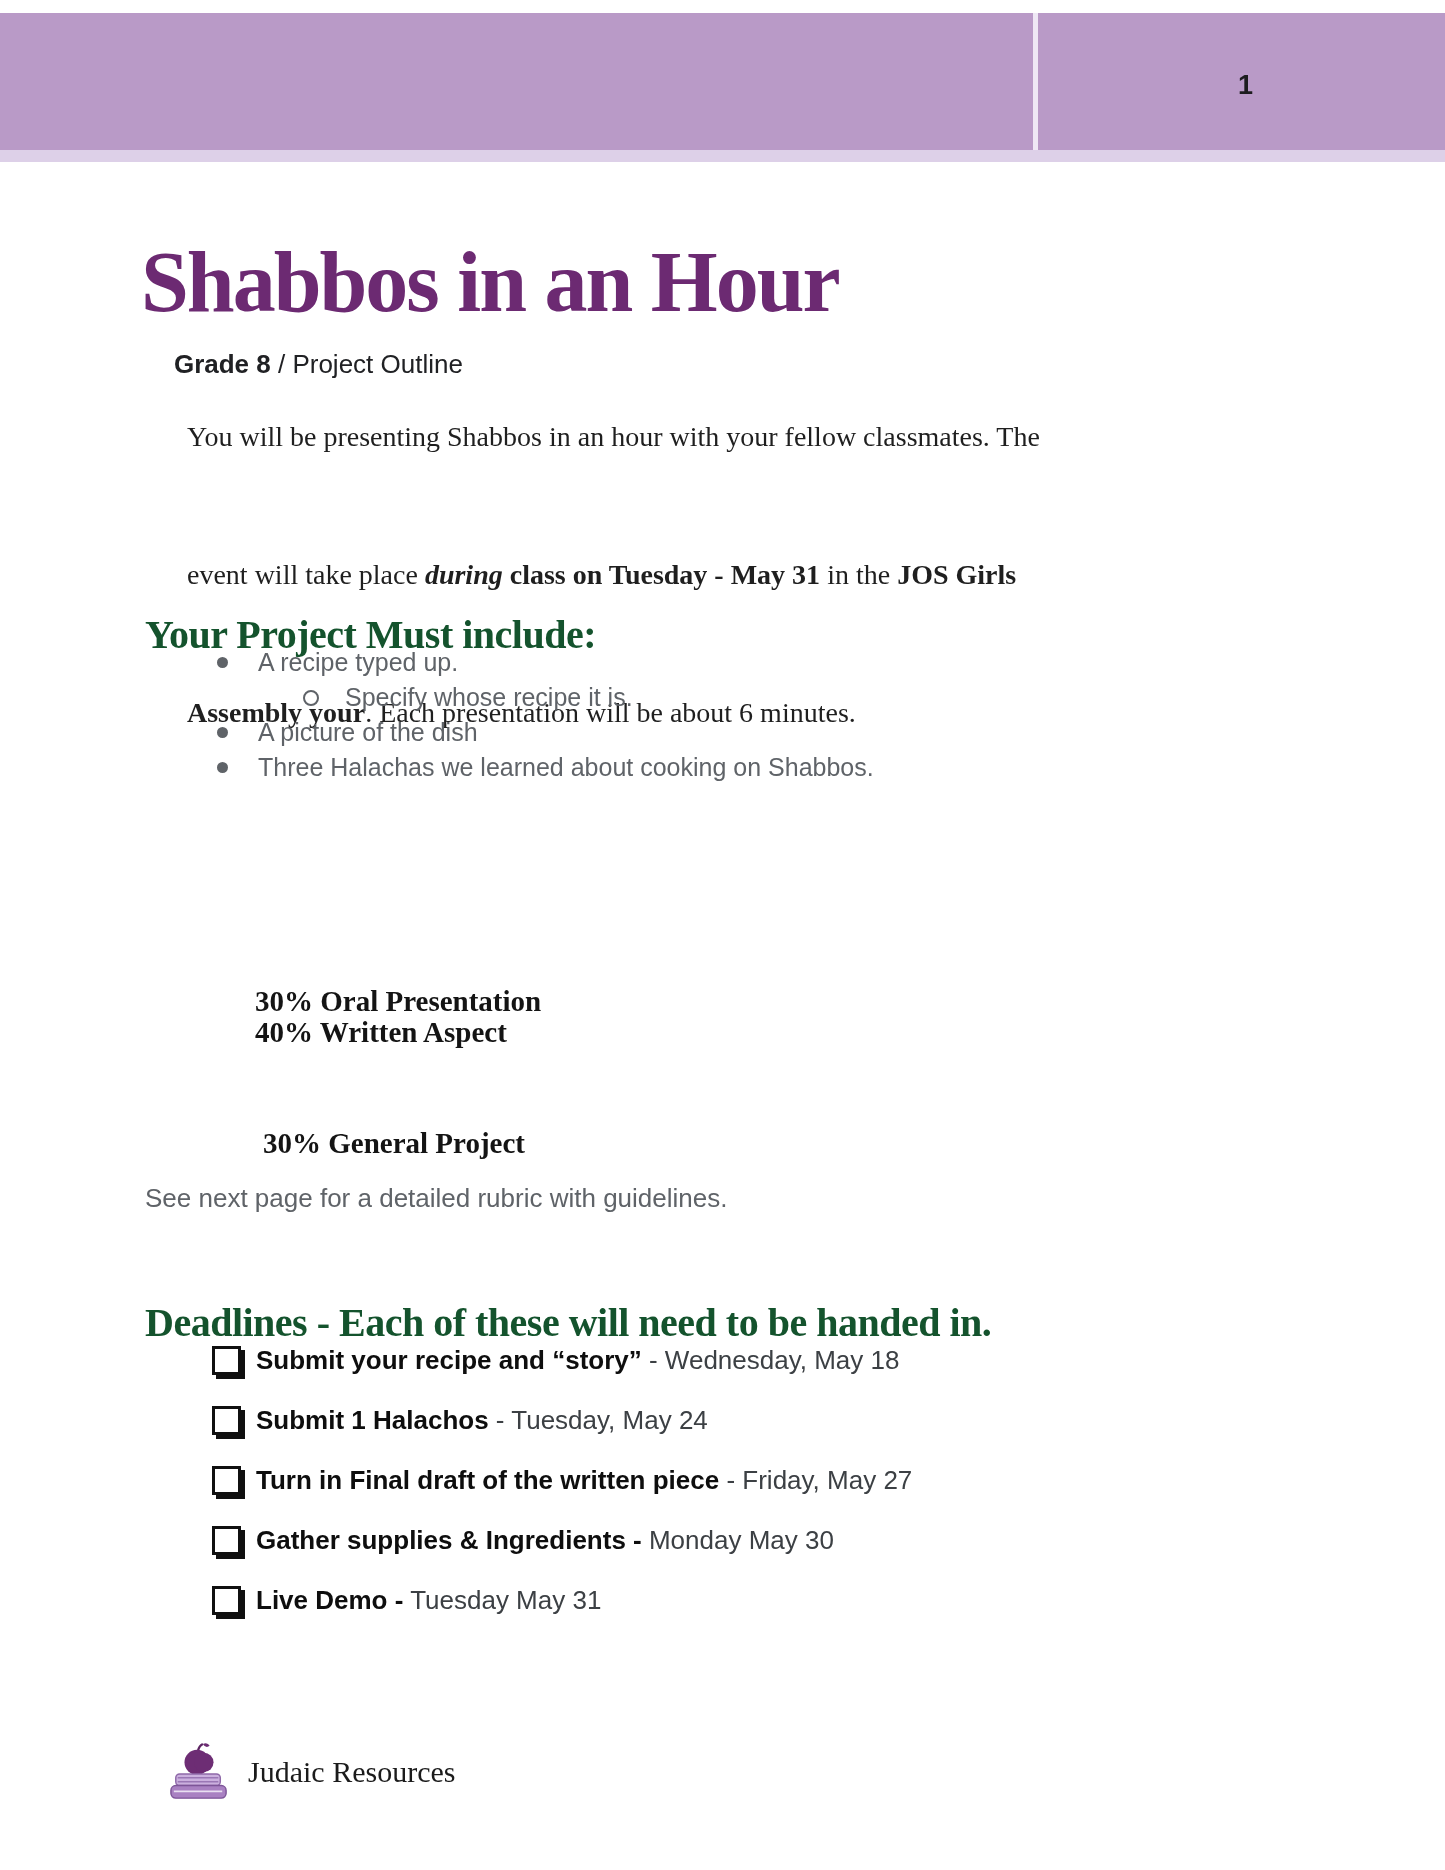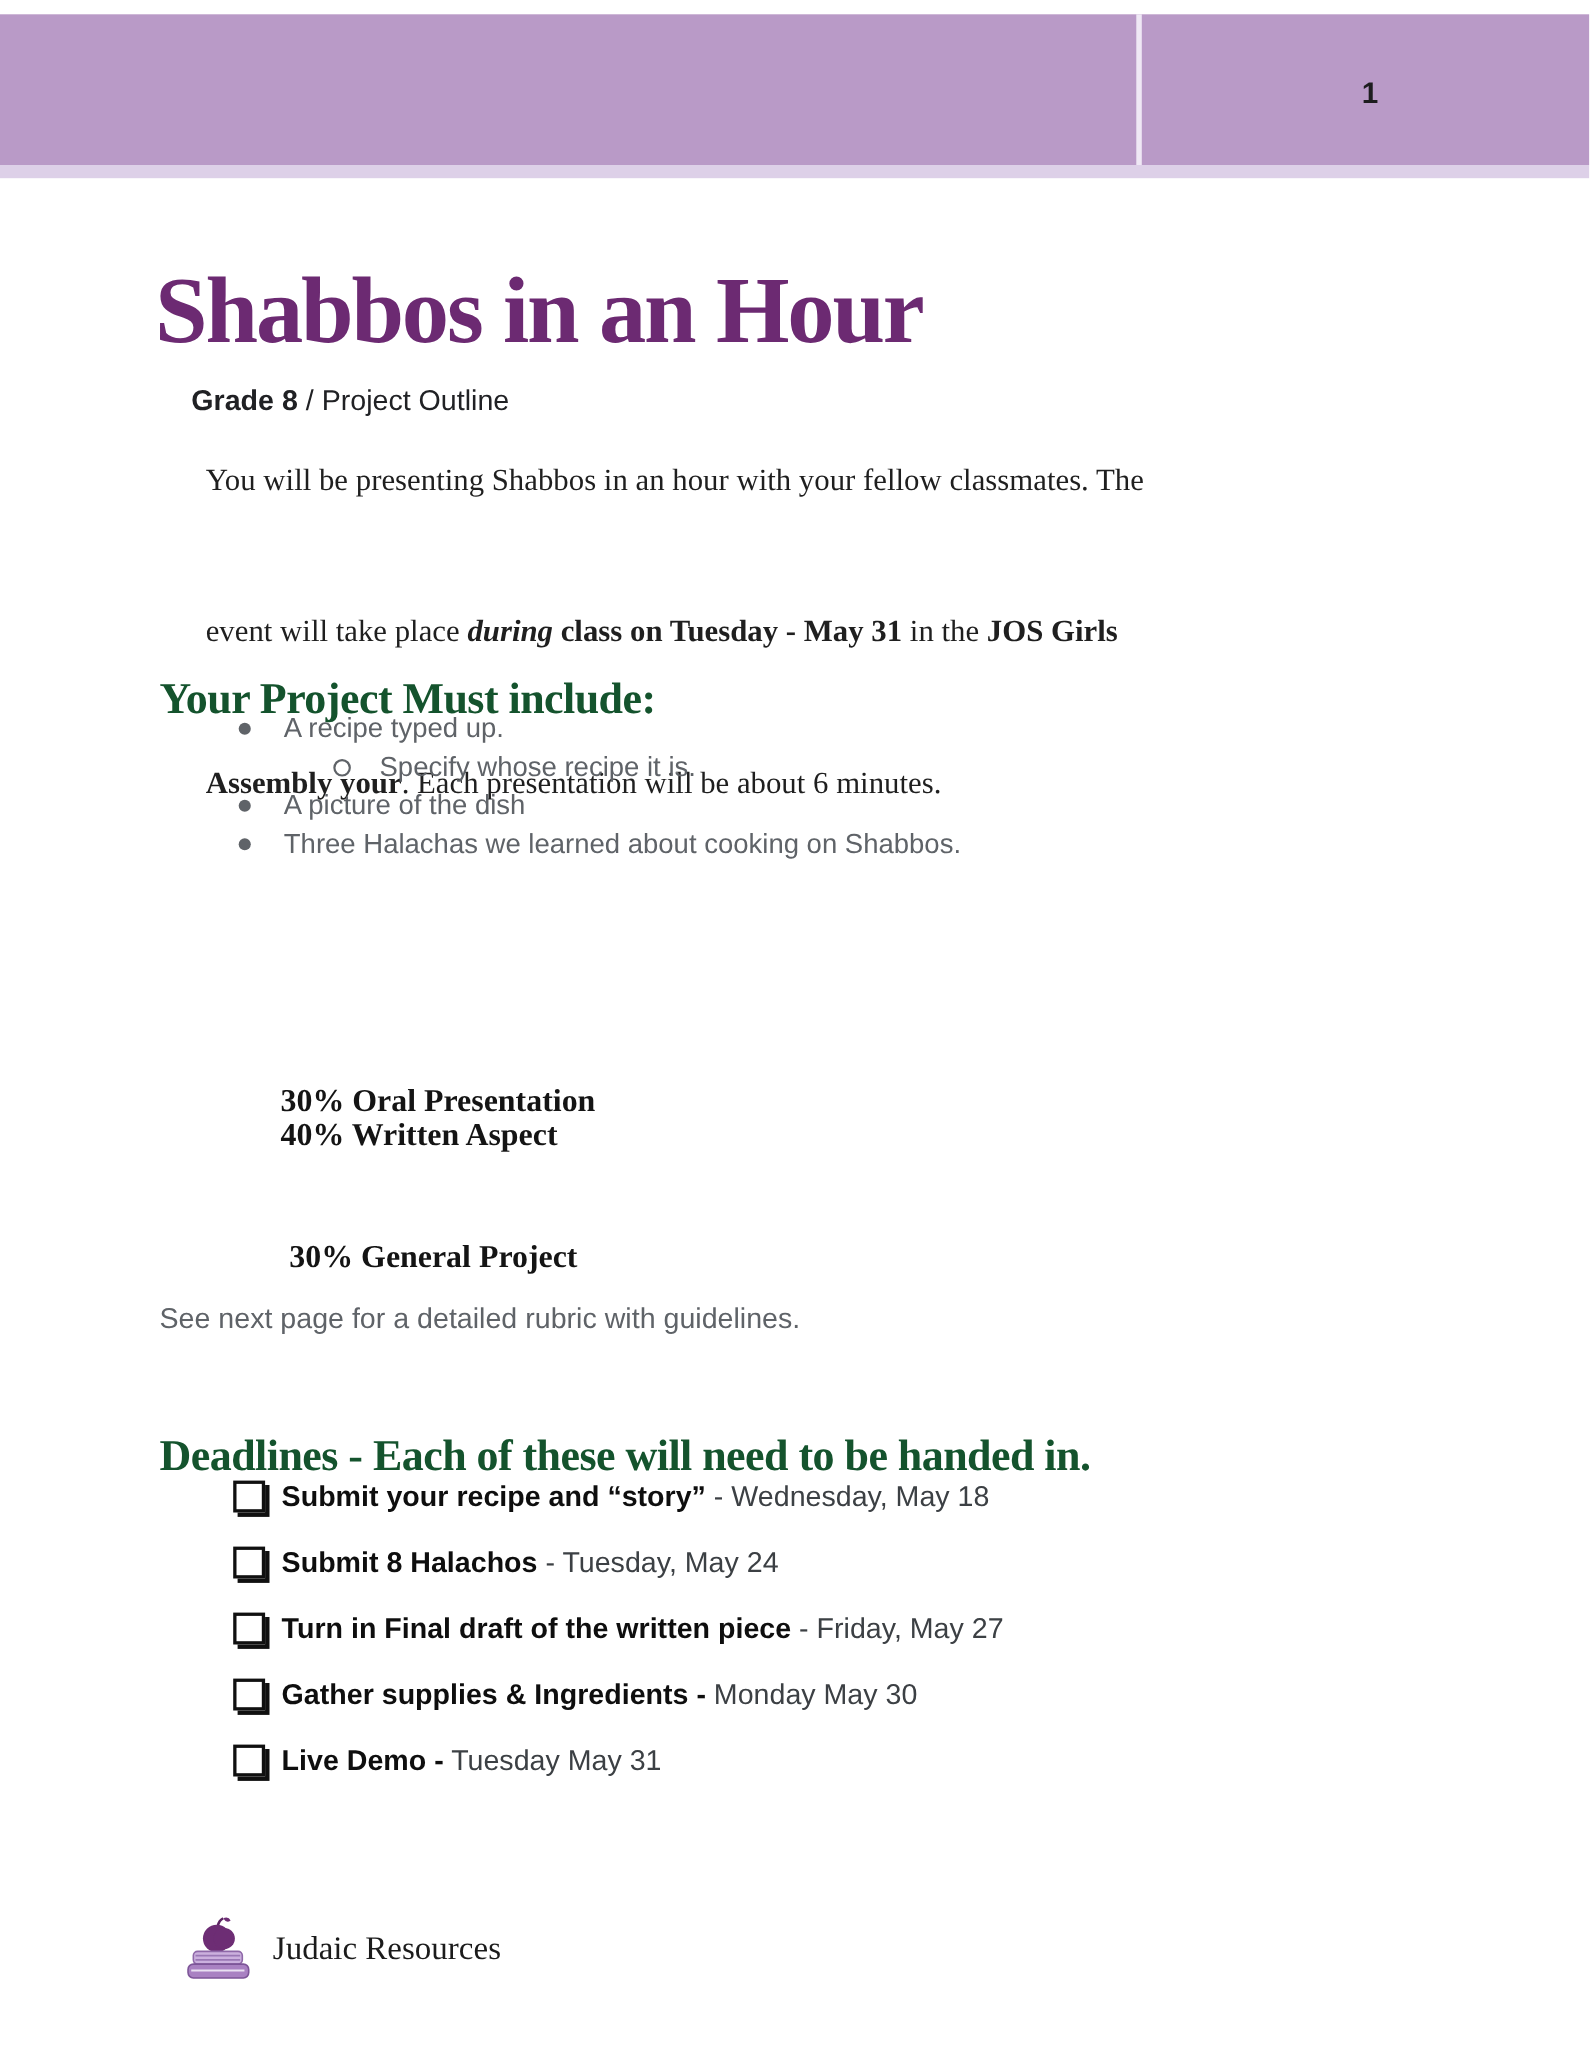--- a/index.html
+++ b/index.html
@@ -103,21 +103,21 @@
 
   <h2 class="sec-heading" id="h-deadlines">Deadlines - Each of these will need to be handed in.</h2>
   <div class="deadlines">
     <div class="dl-row">
       <span class="dl-box"></span>
       <span class="dl-bold">Submit your recipe and “story”</span>
       <span class="dl-rest"> - Wednesday, May 18</span>
     </div>
     <div class="dl-row">
       <span class="dl-box"></span>
-      <span class="dl-bold">Submit 8 Halachos</span>
+      <span class="dl-bold">Submit 1 Halachos</span>
       <span class="dl-rest"> - Tuesday, May 24</span>
     </div>
     <div class="dl-row">
       <span class="dl-box"></span>
       <span class="dl-bold">Turn in Final draft of the written piece</span>
       <span class="dl-rest"> - Friday, May 27</span>
     </div>
     <div class="dl-row">
       <span class="dl-box"></span>
       <span class="dl-bold">Gather supplies &amp; Ingredients -</span>

